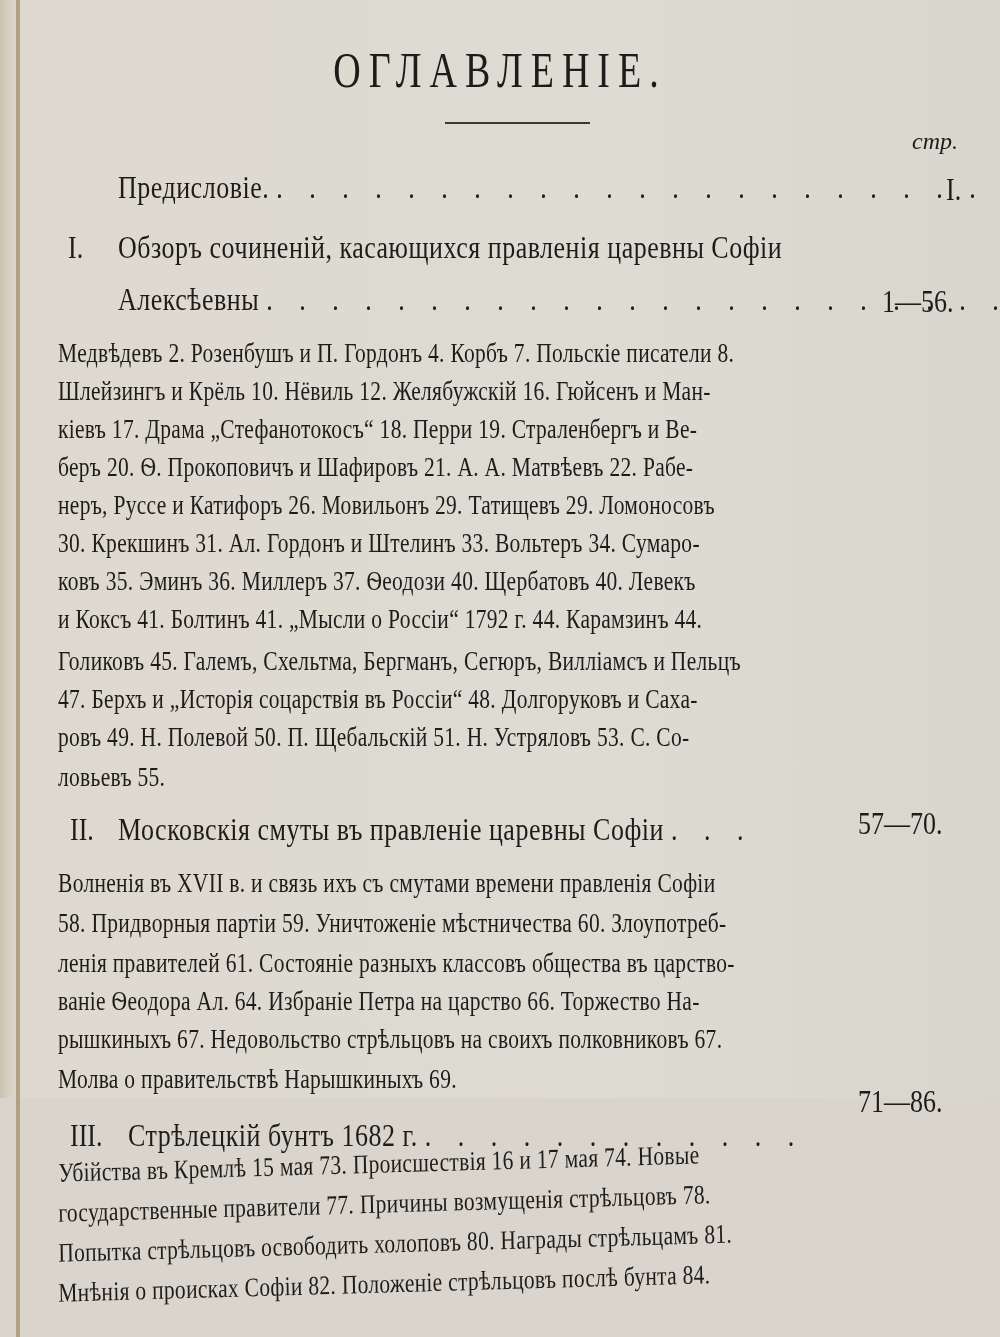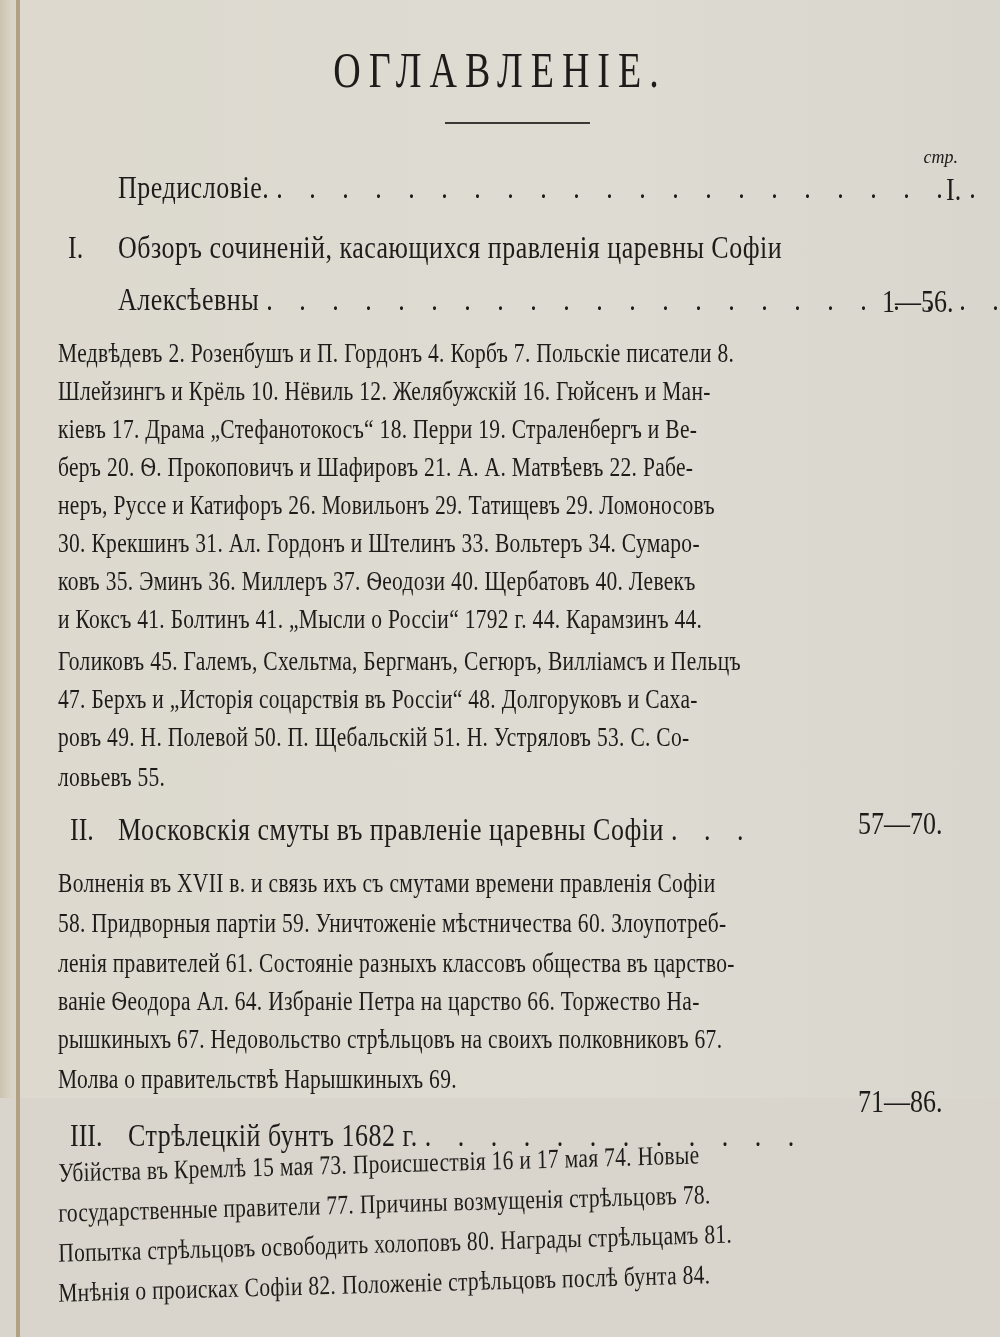--- a/index.html
+++ b/index.html
@@ -20,21 +20,21 @@
   }
   .title {
     position: absolute; top: 40px; left: 0; width: 1000px; text-align: center;
     font-size: 38px; letter-spacing: 8px; font-weight: normal;
     transform: scaleY(1.35); transform-origin: top center;
   }
   .rule {
     position: absolute; top: 122px; left: 445px; width: 145px; height: 2px; background: #3a3835;
   }
   .str {
-    position: absolute; top: 147px; right: 42px; font-style: italic; font-size: 18px;
+    position: absolute; top: 128px; right: 42px; font-style: italic; font-size: 24px;
   }
   .line {
     position: absolute; white-space: nowrap;
   }
   .entry {
     font-size: 26px; letter-spacing: 0.5px;
     transform: scaleY(1.2); transform-origin: left top;
   }
   .sub {
     font-size: 21.5px; letter-spacing: 0.3px;

